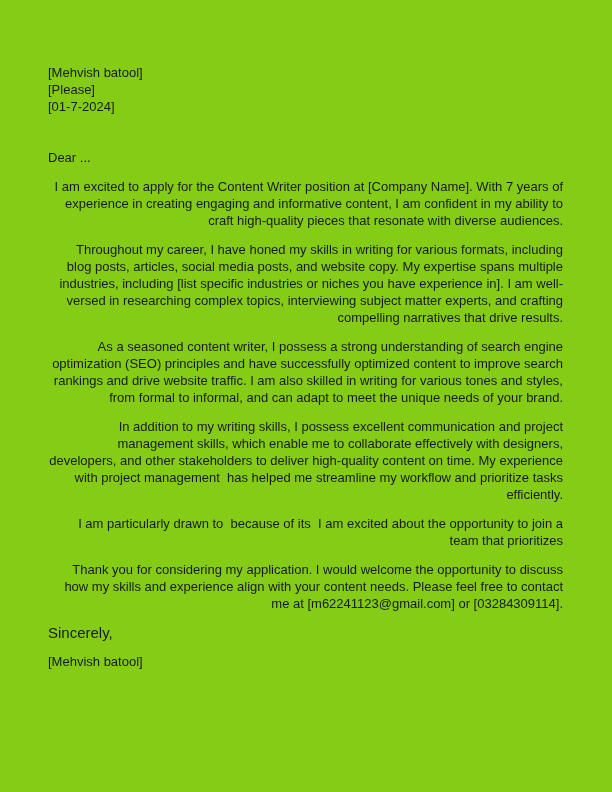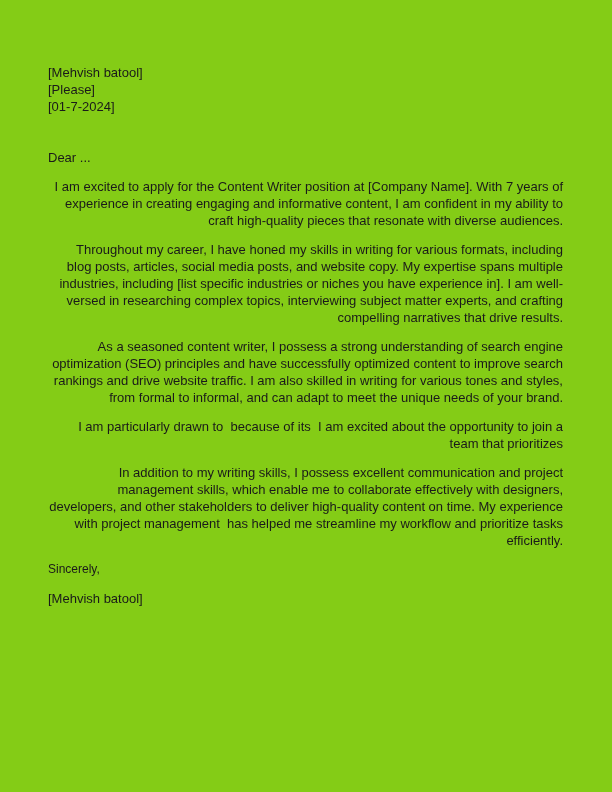--- a/index.html
+++ b/index.html
@@ -43,21 +43,21 @@
     white-space: pre;
   }
   .body-para {
     font-size: 13px;
     line-height: 17px;
     margin: 0 0 12px 0;
     text-align: right;
     white-space: pre-wrap;
   }
   .closing-line {
-    font-size: 12px;
+    font-size: 15px;
     line-height: 17px;
     margin: 0 0 12px 0;
     white-space: pre;
   }
   .signature-name {
     font-size: 13px;
     line-height: 17px;
     margin: 0;
     white-space: pre;
   }
@@ -75,20 +75,21 @@
       <div class="sender-line">[Mehvish batool]</div>
       <div class="sender-line">[Please]</div>
       <div class="sender-line">[01-7-2024]</div>
     </div>
 
     <p class="salutation">Dear ...</p>
 
     <p class="body-para spacer-top">I am excited to apply for the Content Writer position at [Company Name]. With 7 years of experience in creating engaging and informative content, I am confident in my ability to craft high-quality pieces that resonate with diverse audiences.</p>
     <p class="body-para">Throughout my career, I have honed my skills in writing for various formats, including blog posts, articles, social media posts, and website copy. My expertise spans multiple industries, including [list specific industries or niches you have experience in]. I am well-versed in researching complex topics, interviewing subject matter experts, and crafting compelling narratives that drive results.</p>
     <p class="body-para">As a seasoned content writer, I possess a strong understanding of search engine optimization (SEO) principles and have successfully optimized content to improve search rankings and drive website traffic. I am also skilled in writing for various tones and styles, from formal to informal, and can adapt to meet the unique needs of your brand.</p>
+    <p class="body-para">In addition to my writing skills, I possess excellent communication and project management skills, which enable me to collaborate effectively with designers, developers, and other stakeholders to deliver high-quality content on time. My experience with project management  has helped me streamline my workflow and prioritize tasks efficiently.</p>
     <p class="body-para">I am particularly drawn to  because of its  I am excited about the opportunity to join a team that prioritizes</p>
-    <p class="body-para">In addition to my writing skills, I possess excellent communication and project management skills, which enable me to collaborate effectively with designers, developers, and other stakeholders to deliver high-quality content on time. My experience with project management  has helped me streamline my workflow and prioritize tasks efficiently.</p>
+    <p class="body-para">Thank you for considering my application. I would welcome the opportunity to discuss how my skills and experience align with your content needs. Please feel free to contact me at [m62241123@gmail.com] or [03284309114].</p>
 
     <p class="closing-line spacer-top">Sincerely,</p>
     <p class="signature-name">[Mehvish batool]</p>
 
   </div>
 </div>
 
 </body></html>

